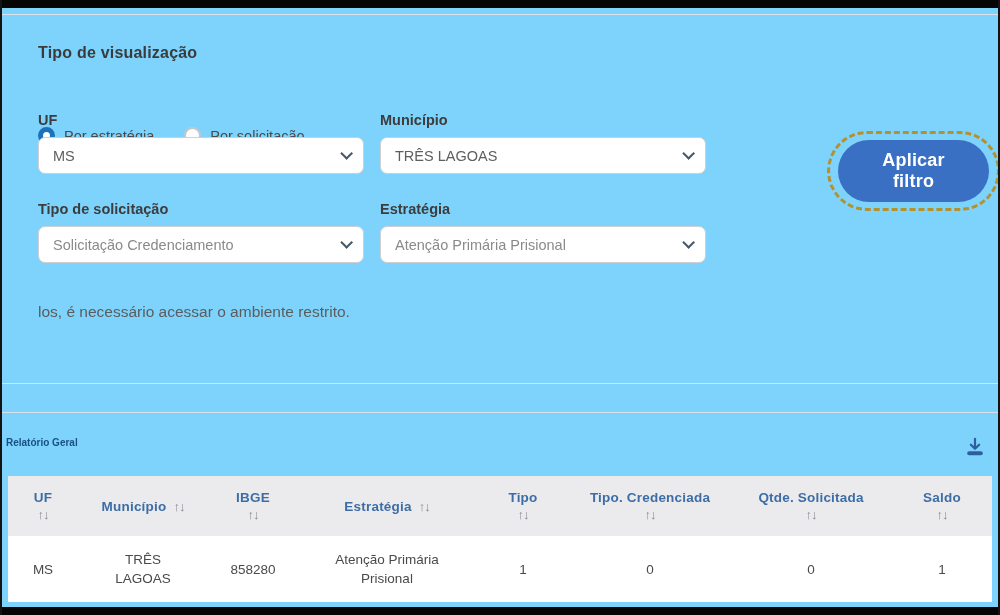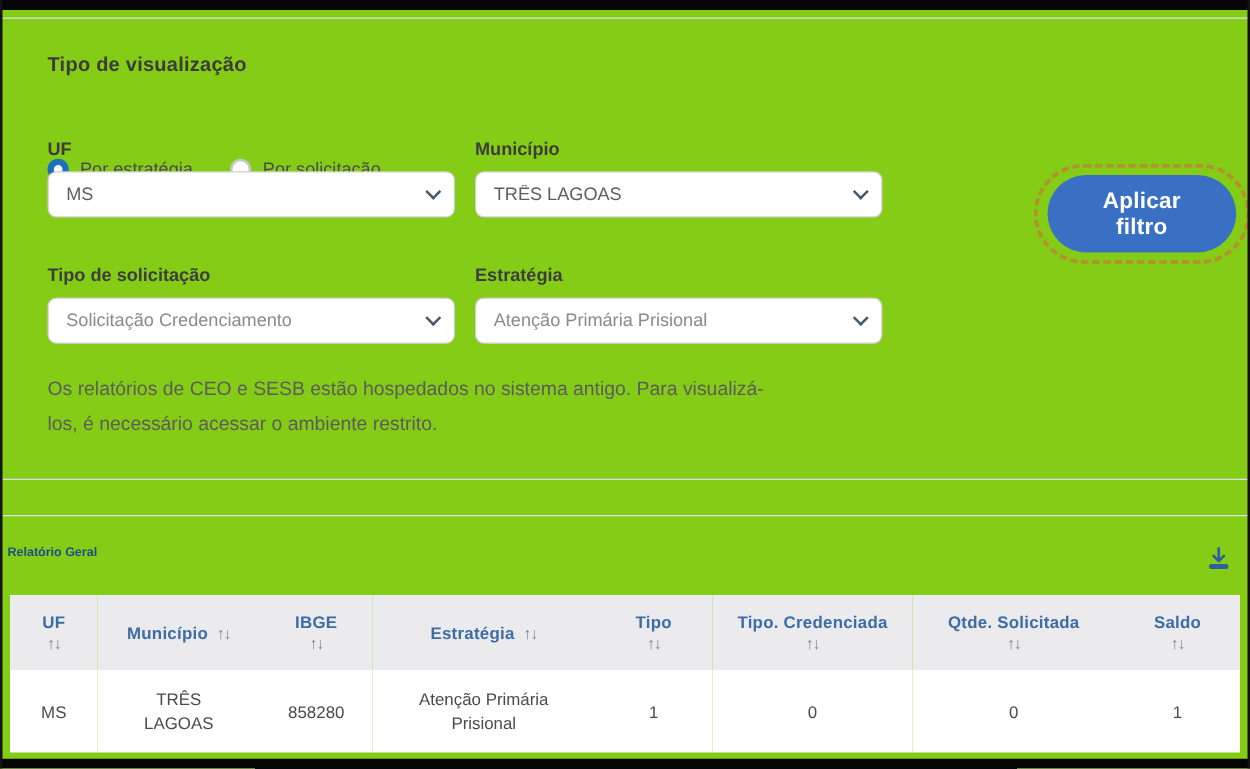--- a/index.html
+++ b/index.html
@@ -1,19 +1,19 @@
 <!DOCTYPE html>
 <html><head>
 <meta charset="utf-8">
 <style>
   * { margin:0; padding:0; box-sizing:border-box; }
   html,body { background:#ffffff; }
   .page {
     position:relative; width:1000px; height:615px; overflow:hidden;
-    background:#84cc16; font-family:"Liberation Sans", sans-serif; color:#3f3f3f;
+    background:#7dd3fc; font-family:"Liberation Sans", sans-serif; color:#3f3f3f;
   }
   
   .bar-top    { position:absolute; top:0; left:0; right:0; height:8px; background:#050505; z-index:9; }
   .bar-bottom { position:absolute; bottom:0; left:0; right:0; height:8px; background:#050505; z-index:9; }
   .edge-left  { position:absolute; top:0; bottom:0; left:0; width:2px; background:#131313; z-index:9; }
   .edge-right { position:absolute; top:0; bottom:0; right:0; width:2px; background:#131313; z-index:9; }
 
   .hline { position:absolute; left:2px; right:2px; height:1px; background:#d9e2ea; }
   .line-top   { top:14px; }
   .line-mid1  { top:383px; }
@@ -26,21 +26,21 @@
 
   .radio-row { position:absolute; left:38px; top:79px; display:flex; gap:30px; align-items:center; }
   .radio-opt { display:flex; align-items:center; gap:9px; cursor:pointer;margin-top:48px; }
   .radio-circle { width:17px; height:17px; border-radius:50%; background:#fff; }
   .radio-circle.on  { border:5px solid #1d71bb; }
   .radio-circle.off { border:2px solid #c3c7cb; }
   .radio-label { font-size:14.5px; color:#4a4a4a; }
 
   .fields-row { position:absolute; left:38px; display:flex; gap:16px; }
   .row1 { top:112px; }
-  .row2 { top:201px;margin-top:12px; }
+  .row2 { top:201px; }
   .field { width:326px; }
   .field-label { font-size:14.5px; font-weight:bold; color:#3d3d3d; margin-bottom:9px; }
   .select-box {
     height:37px; border:1px solid #cfcfd4; border-radius:7px; background:#fff;
     display:flex; align-items:center; justify-content:space-between;
     padding:0 14px; cursor:pointer;
   }
   .select-value { font-size:14.5px; color:#5e5e5e; white-space:nowrap; overflow:hidden; }
   .select-value.muted { color:#8a8a8a; }
   .chevron {
@@ -140,21 +140,20 @@
     <div class="field">
       <div class="field-label">Estratégia</div>
       <div class="select-box">
         <span class="select-value muted">Atenção Primária Prisional</span>
         <span class="chevron"></span>
       </div>
     </div>
   </div>
 
   <div class="note">
-    <span>Os relatórios de CEO e SESB estão hospedados no sistema antigo. Para visualizá-</span>
     <span>los, é necessário acessar o ambiente restrito.</span>
   </div>
 
   <div class="hline line-mid1"></div>
   <div class="hline line-mid2"></div>
 
   <div class="report-title">Relatório Geral</div>
 
   <button class="download-btn" title="">
     <svg width="22" height="22" viewBox="0 0 24 24" fill="none">

